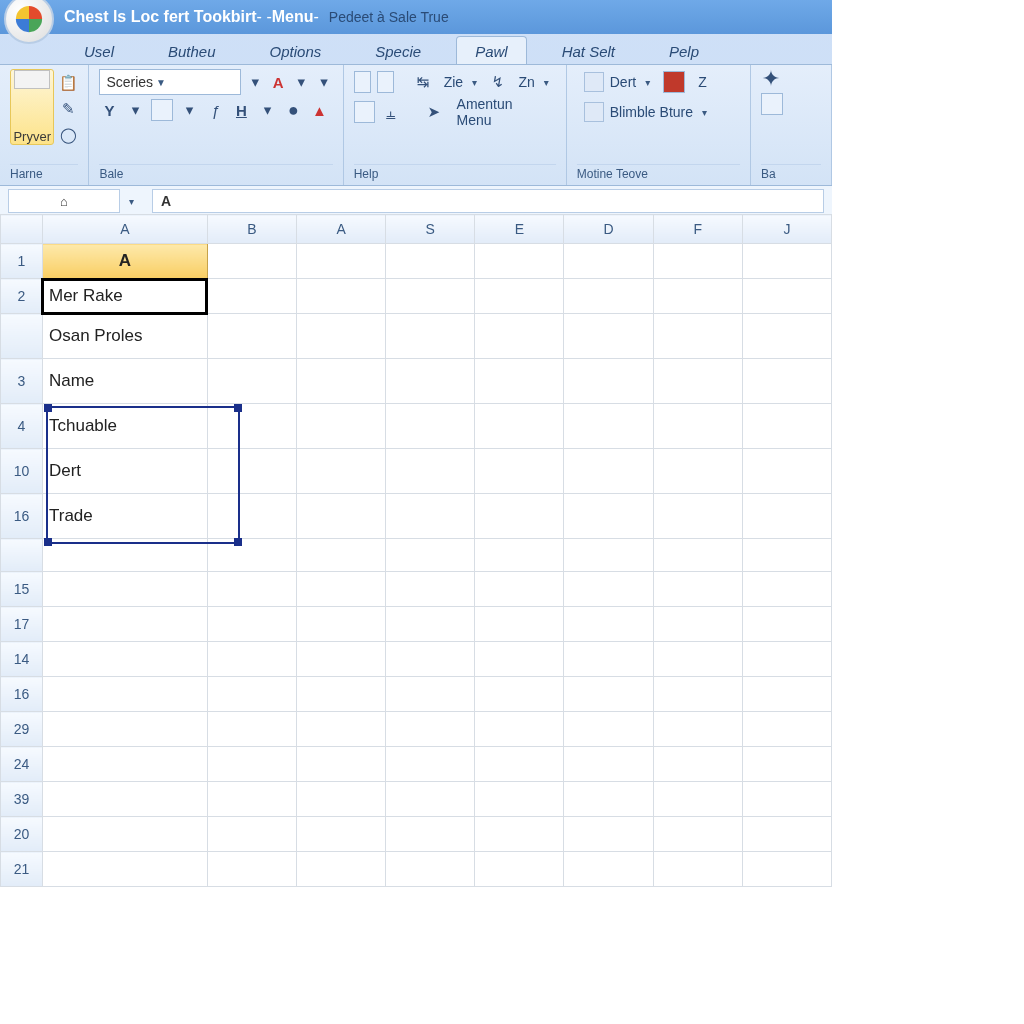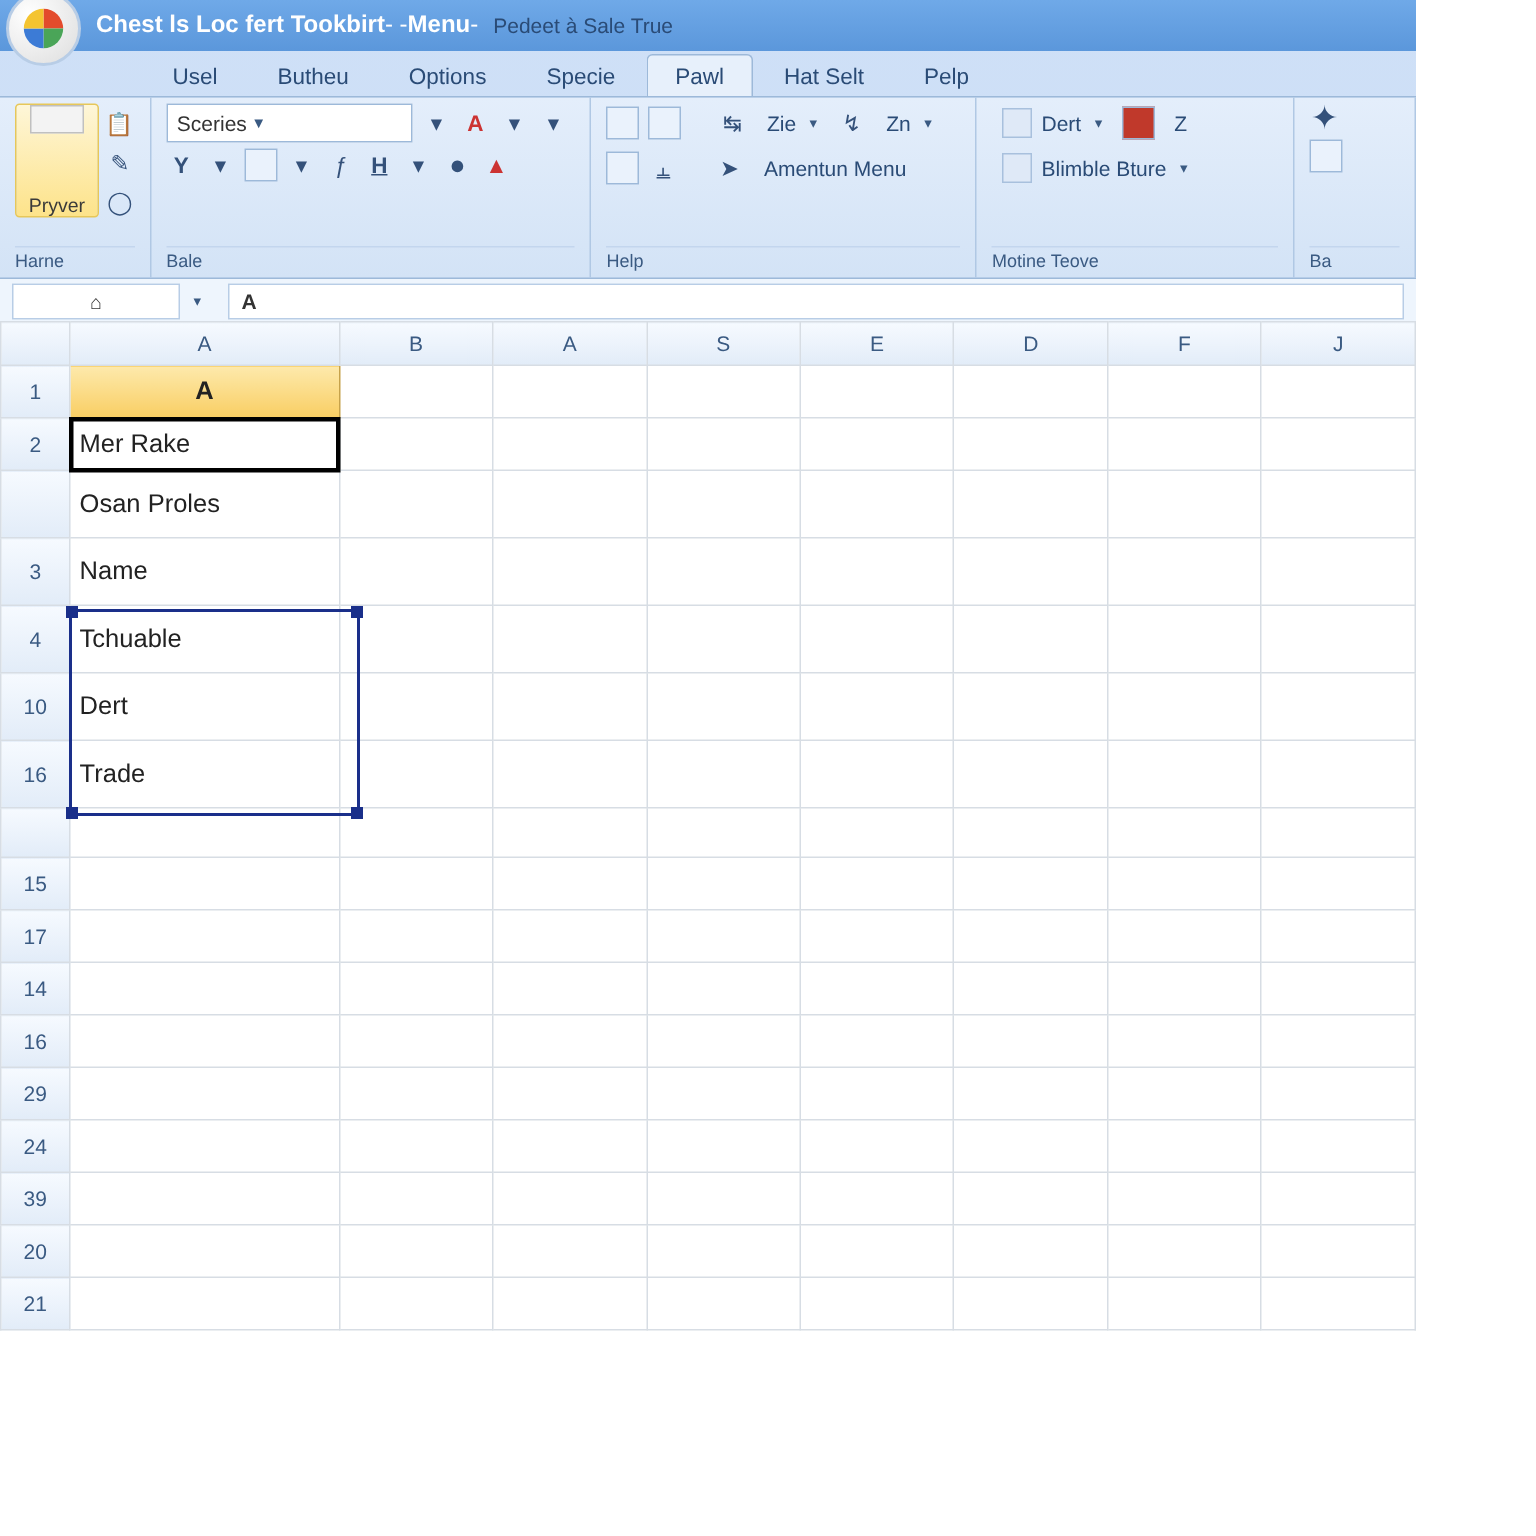--- a/index.html
+++ b/index.html
@@ -1,23 +1,23 @@
 <!DOCTYPE html>
 <html><head>
 <meta charset="utf-8">
 <style>
   html,body{margin:0;padding:0;font-family:"Segoe UI",Tahoma,sans-serif;font-size:13px;background:#fff;}
-  .window{width:944px;height:1024px;background:linear-gradient(#cfe0f7,#bdd7f0);position:relative;overflow:hidden;}
+  .window{width:832px;height:1024px;background:linear-gradient(#cfe0f7,#bdd7f0);position:relative;overflow:hidden;}
   
   .titlebar{height:34px;background:linear-gradient(#6fa9e8,#5b97db);display:flex;align-items:center;padding-left:4px;color:#fff;font-weight:bold;font-size:16px;}
   .office-btn{width:46px;height:46px;border-radius:50%;background:radial-gradient(circle at 30% 30%,#fff,#ddd);border:2px solid #b8cde6;margin-top:4px;margin-right:10px;display:flex;align-items:center;justify-content:center;flex-shrink:0;}
   .office-btn svg{width:30px;height:30px;}
   .title-sub{color:#2a4b76;font-weight:normal;margin-left:10px;font-size:14px;}
   
-  .menurow{height:30px;display:flex;align-items:flex-end;padding-left:96px;gap:2px;}
+  .menurow{height:30px;display:flex;align-items:flex-end;padding-left:65px;gap:16px;font-style:italic;}
   .menutab{padding:6px 18px 4px 18px;color:#2a4b76;font-size:15px;border:1px solid transparent;border-bottom:none;border-radius:4px 4px 0 0;cursor:pointer;}
   .menutab.active{background:#e7f0fb;border-color:#9db9d9;}
   
   .ribbon{height:120px;background:linear-gradient(#e4eefb,#d3e3f6);border-top:1px solid #9db9d9;border-bottom:1px solid #9db9d9;display:flex;}
   .group{border-right:1px solid #b0c8e4;padding:4px 10px 2px 10px;display:flex;flex-direction:column;justify-content:space-between;min-width:60px;}
   .group-label{font-size:12px;color:#3a5a82;padding:2px 0;border-top:1px solid #c3d6ee;}
   .big-btn{width:58px;height:74px;background:linear-gradient(#fef6d8,#fde38a);border:1px solid #e7c759;border-radius:3px;display:flex;flex-direction:column;align-items:center;justify-content:center;font-size:13px;color:#3a3a3a;gap:36px;}
   .big-btn .ic{width:34px;height:34px;background:#f3f3f3;border:1px solid #c0c0c0;margin-bottom:4px;}
   .toolrow{display:flex;align-items:center;gap:6px;margin-bottom:4px;}
   .dd{height:24px;background:#fff;border:1px solid #9db9d9;display:flex;align-items:center;padding:0 6px;font-size:14px;color:#333;}

